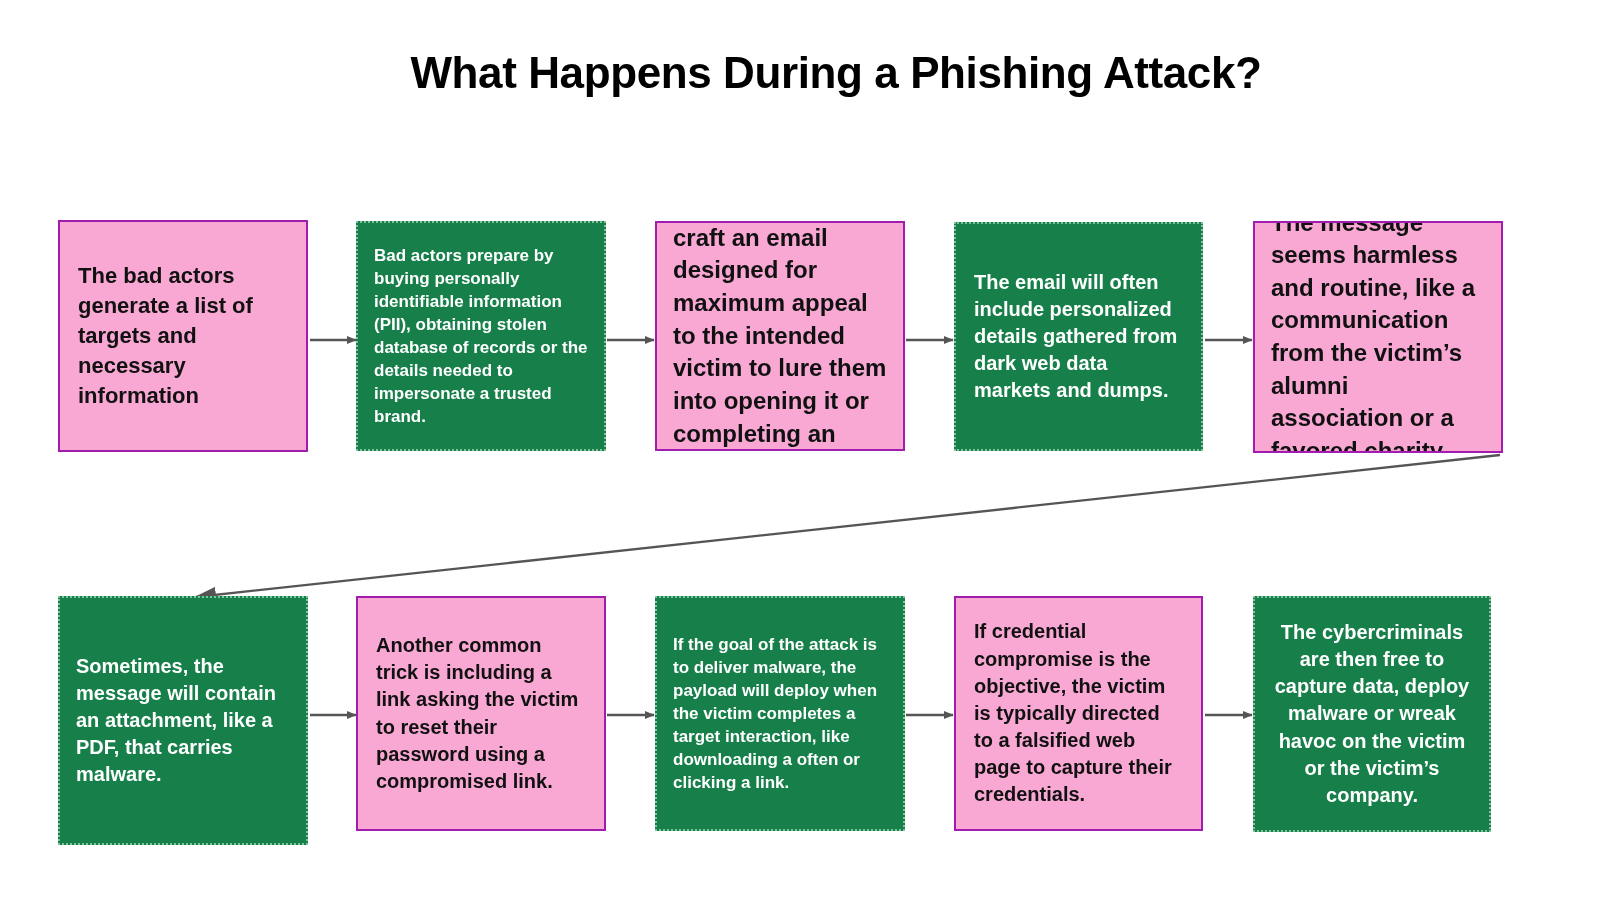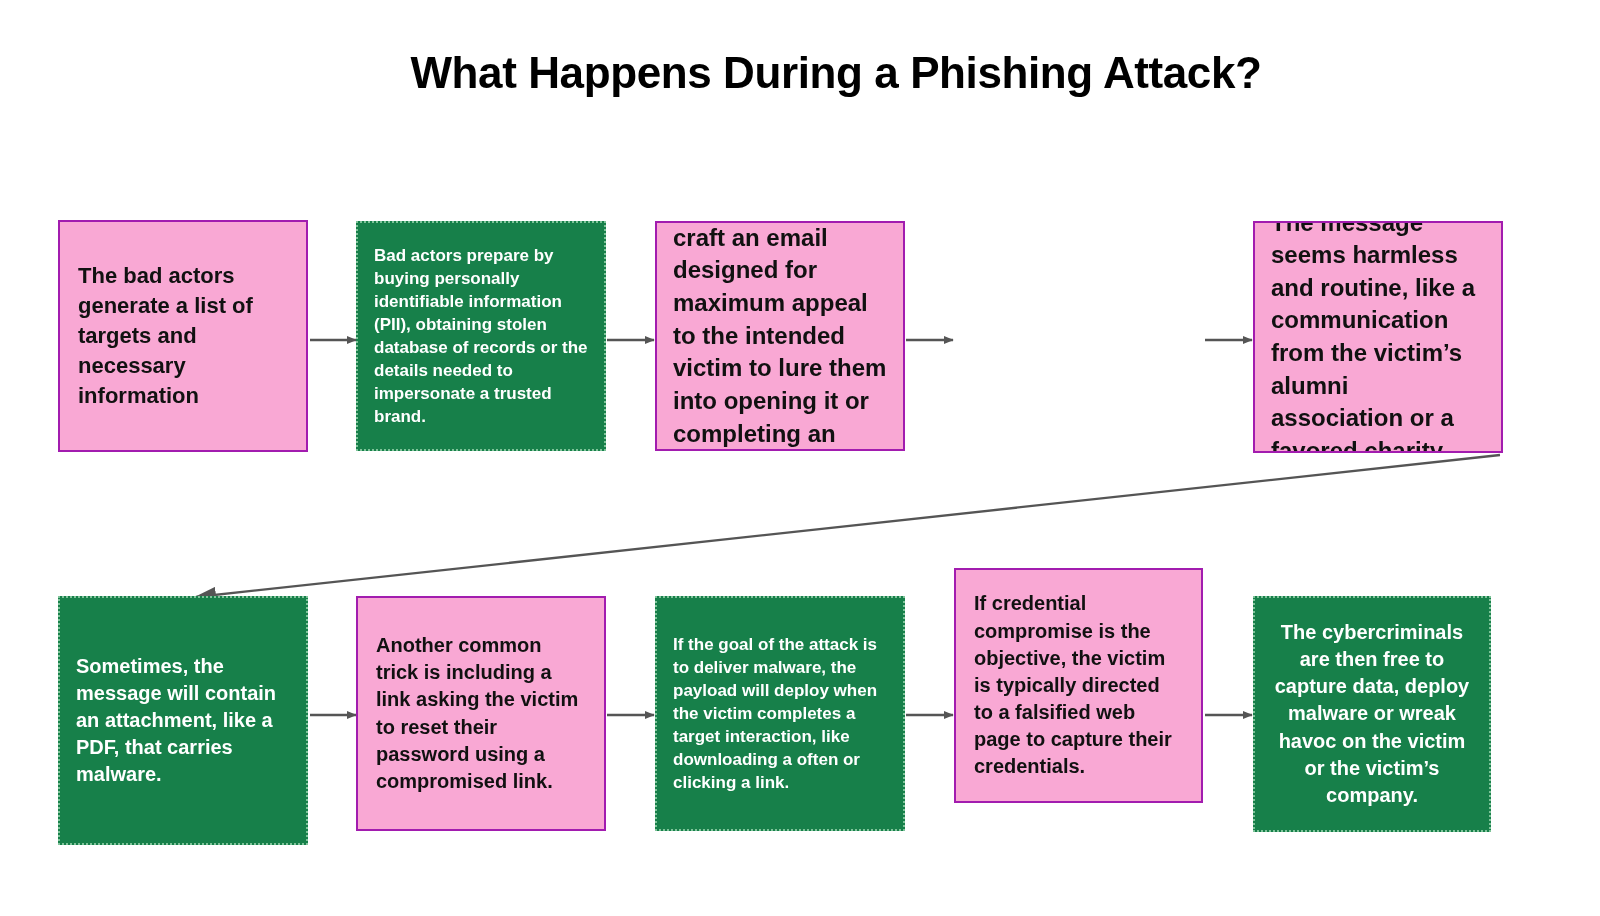--- a/index.html
+++ b/index.html
@@ -109,38 +109,41 @@
   </div>
 
   <div class="node dark pad-sm fs-17" style="left:356px; top:221px; width:250px; height:230px;">
     <span class="txt">Bad actors  prepare by buying personally identifiable information (PII), obtaining stolen database of records or the details needed to impersonate a trusted brand.</span>
   </div>
 
   <div class="node light pad-sm fs-19" style="left:655px; top:221px; width:250px; height:230px;">
     <span class="txt">The bad actors craft an email designed for maximum appeal to the intended victim to lure them into opening it or completing an action.</span>
   </div>
 
+  <div class="node dark pad-lg fs-20" style="left:954px; top:222px; width:249px; height:229px;">
+    <span class="txt">The email will often include personalized details gathered from dark web data markets and dumps.</span>
+  </div>
 
   <div class="node light pad-sm fs-19" style="left:1253px; top:221px; width:250px; height:232px;align-items:center;">
     <span class="txt">The message seems harmless and routine, like a communication from the victim’s alumni association or a favored charity.</span>
   </div>
 
   <div class="node dark pad-lg fs-20" style="left:58px; top:596px; width:250px; height:249px;padding-left:16px;">
     <span class="txt">Sometimes, the message will contain an attachment, like a PDF, that carries malware.</span>
   </div>
 
   <div class="node light pad-lg fs-20" style="left:356px; top:596px; width:250px; height:235px;">
     <span class="txt">Another common trick is including a link asking the victim to reset their password using a compromised link.</span>
   </div>
 
   <div class="node dark pad-sm fs-17" style="left:655px; top:596px; width:250px; height:235px;">
     <span class="txt">If the goal of the attack is to deliver malware, the payload will deploy when the victim completes a target interaction, like downloading a often or clicking a link.</span>
   </div>
 
-  <div class="node light pad-lg fs-20" style="left:954px; top:568px; width:249px; height:235px;">
+  <div class="node light pad-lg fs-20" style="left:954px; top:596px; width:249px; height:235px;">
     <span class="txt">If credential compromise is the objective, the victim is typically directed to a falsified web page to capture their credentials.</span>
   </div>
 
   <div class="node dark pad-lg fs-20" style="left:1253px; top:596px; width:238px; height:236px;text-align:center;">
     <span class="txt">The cybercriminals are then free to capture data, deploy malware or wreak havoc on the victim or the victim’s company.</span>
   </div>
 
 </div>
 
 </body></html>

